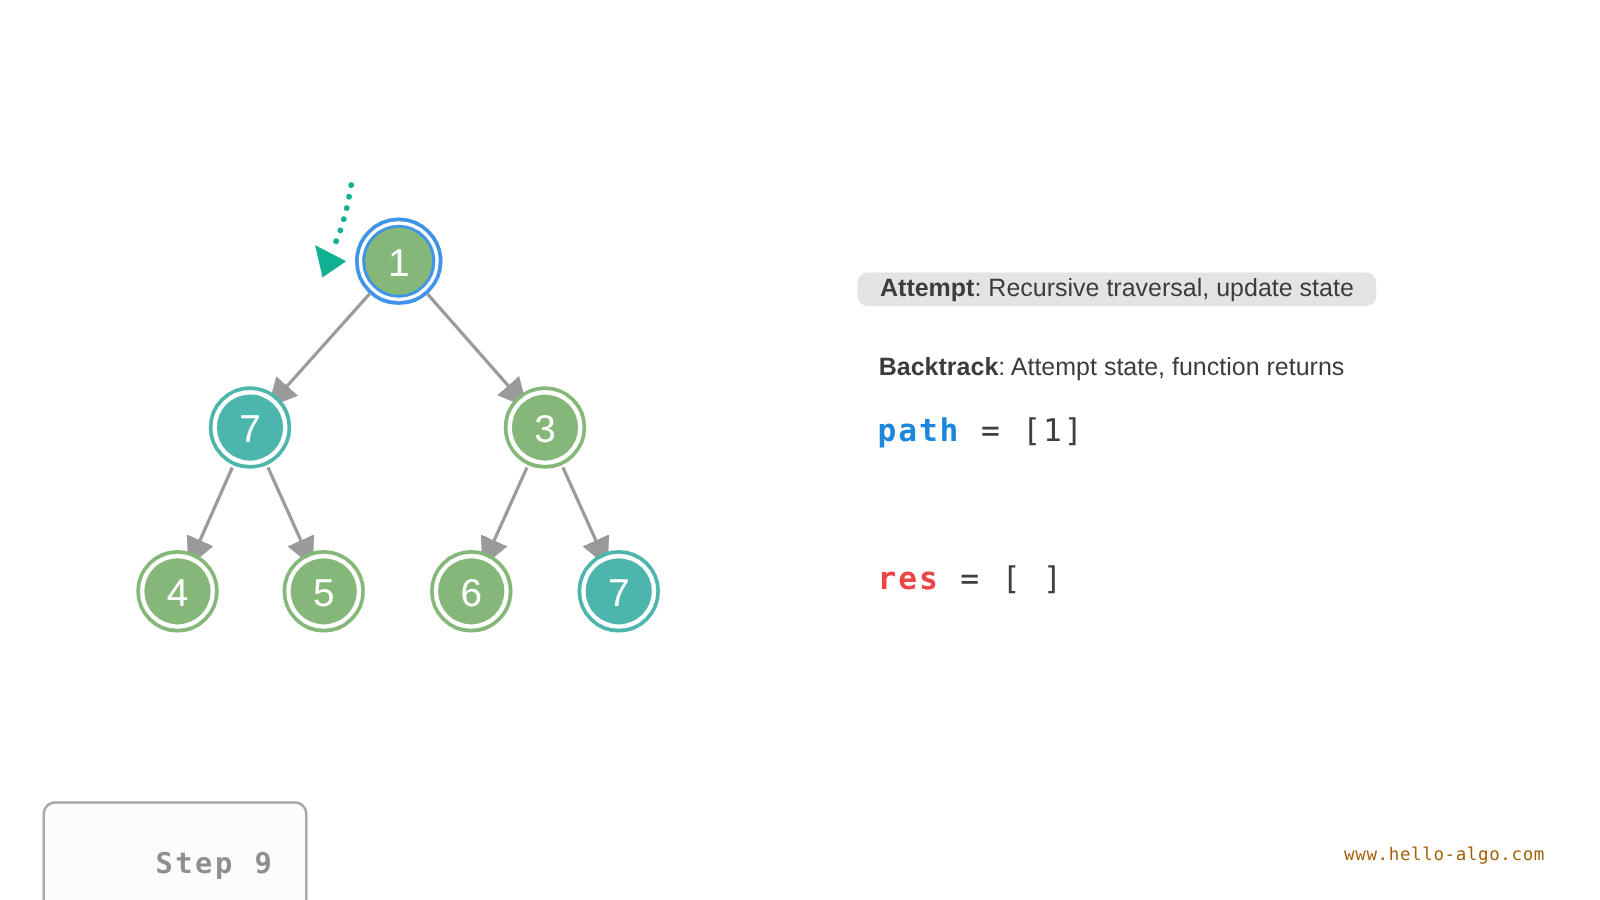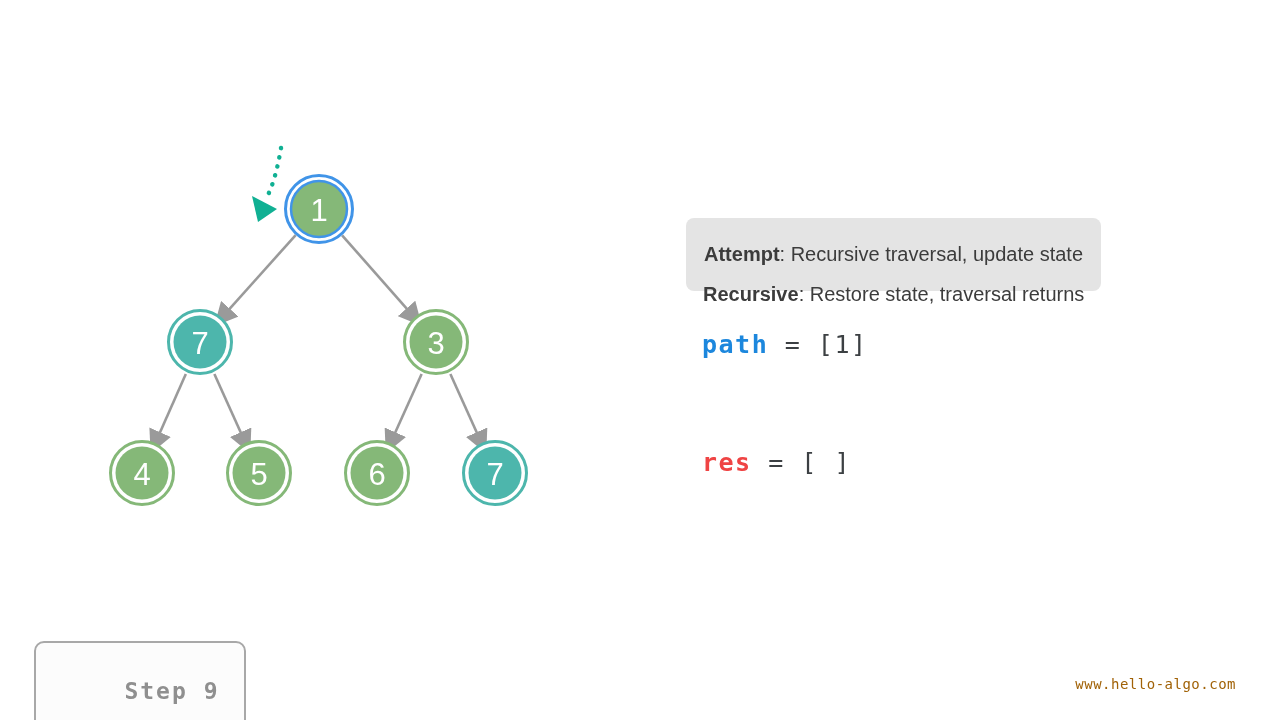--- a/index.html
+++ b/index.html
@@ -4,21 +4,21 @@
 <style>
   html,body{margin:0;padding:0;background:#ffffff;}
   .canvas{
     position:relative;width:1280px;height:720px;background:#ffffff;overflow:hidden;
     font-family:"Liberation Sans",sans-serif;color:#3c3c3c;
   }
   #tree-svg{position:absolute;left:0;top:0;}
   .legend-box{
     position:absolute;left:686px;top:218px;
     background:#e4e4e4;border-radius:8px;
-    padding:23px 18px;font-size:20px;line-height:27px;color:#3c3c3c;white-space:nowrap;
+    padding:0 18px;font-size:20px;line-height:27px;color:#3c3c3c;white-space:nowrap;
   }
   .legend-line{
     position:absolute;left:703px;top:281px;
     font-size:20px;line-height:27px;color:#3c3c3c;white-space:nowrap;
   }
   .term{font-weight:bold;}
   .var-row{
     position:absolute;left:702px;
     font-family:"DejaVu Sans Mono","Liberation Mono",monospace;
     font-size:25px;line-height:28px;letter-spacing:1.5px;white-space:pre;color:#3c4043;
@@ -93,21 +93,21 @@
         <circle cx="495" cy="473" r="26.5" fill="#4db6ac"></circle>
         <text x="495" y="474" fill="#ffffff" text-anchor="middle" dominant-baseline="central" font-size="31" font-weight="500" font-family="&quot;Liberation Sans&quot;, sans-serif">7</text>
       </g>
     </svg>
 
   <div class="legend-box">
     <span class="term">Attempt</span><span>: Recursive traversal, update state</span>
   </div>
 
   <div class="legend-line">
-    <span class="term">Recursive</span><span>: Restore state, traversal returns</span>
+    <span class="term">Backtrack</span><span>: Attempt state, function returns</span>
   </div>
 
   <div id="var-rows">
       <div class="var-row" style="top: 331px;"><span class="var-name" style="color: rgb(28, 135, 221);">path</span><span> = [1]</span></div>
       <div class="var-row" style="top: 449px;"><span class="var-name" style="color: #ef4444;">res</span><span> = [ ]</span></div>
     </div>
 
   <div class="step-badge">
     <span>Step 9</span>
   </div>

